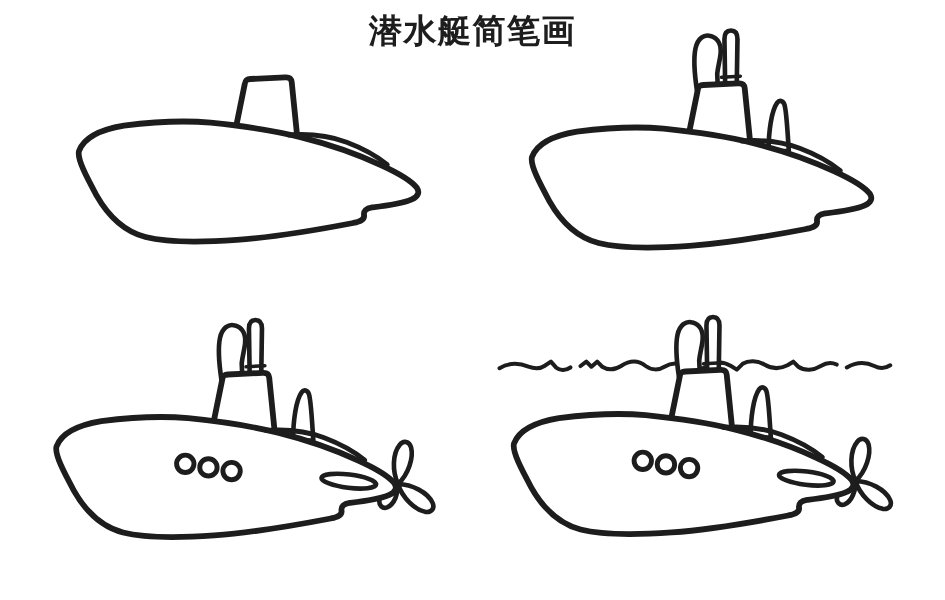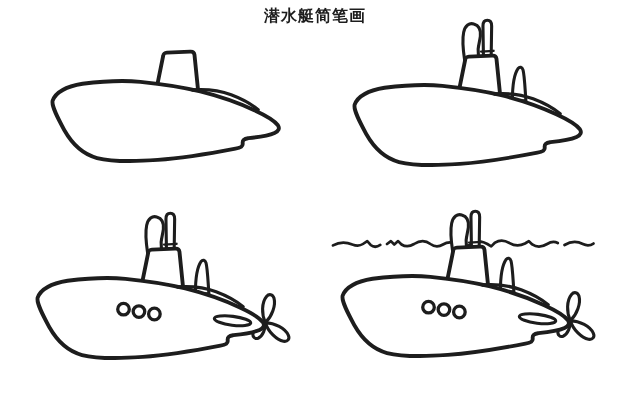--- a/index.html
+++ b/index.html
@@ -3,21 +3,21 @@
 <meta charset="utf-8">
 <style>
   html,body { margin:0; padding:0; background:#ffffff; }
   .page {
     position:relative; width:630px; height:400px;
     background:var(--bg,#ffffff); overflow:hidden;
     font-family:"DejaVu Sans", sans-serif;
   }
   .title {
     position:absolute; top:6px; left:0; width:100%;
-    text-align:center; font-size:16px; font-weight:600;
+    text-align:center; font-size:22px; font-weight:600;
     letter-spacing:1px; color:var(--ink,#1d1d1d);
   }
   .panel { position:absolute; width:280px; height:164px; }
   .p1 { left:40px;  top:8px;   }
   .p2 { left:342px; top:12px;  }
   .p3 { left:25px;  top:205px; }
   .p4 { left:330px; top:203px; }
 
   
   .ln   { fill:#ffffff; stroke:var(--ink,#1d1d1d); stroke-width:4;   stroke-linecap:round; stroke-linejoin:round; }

